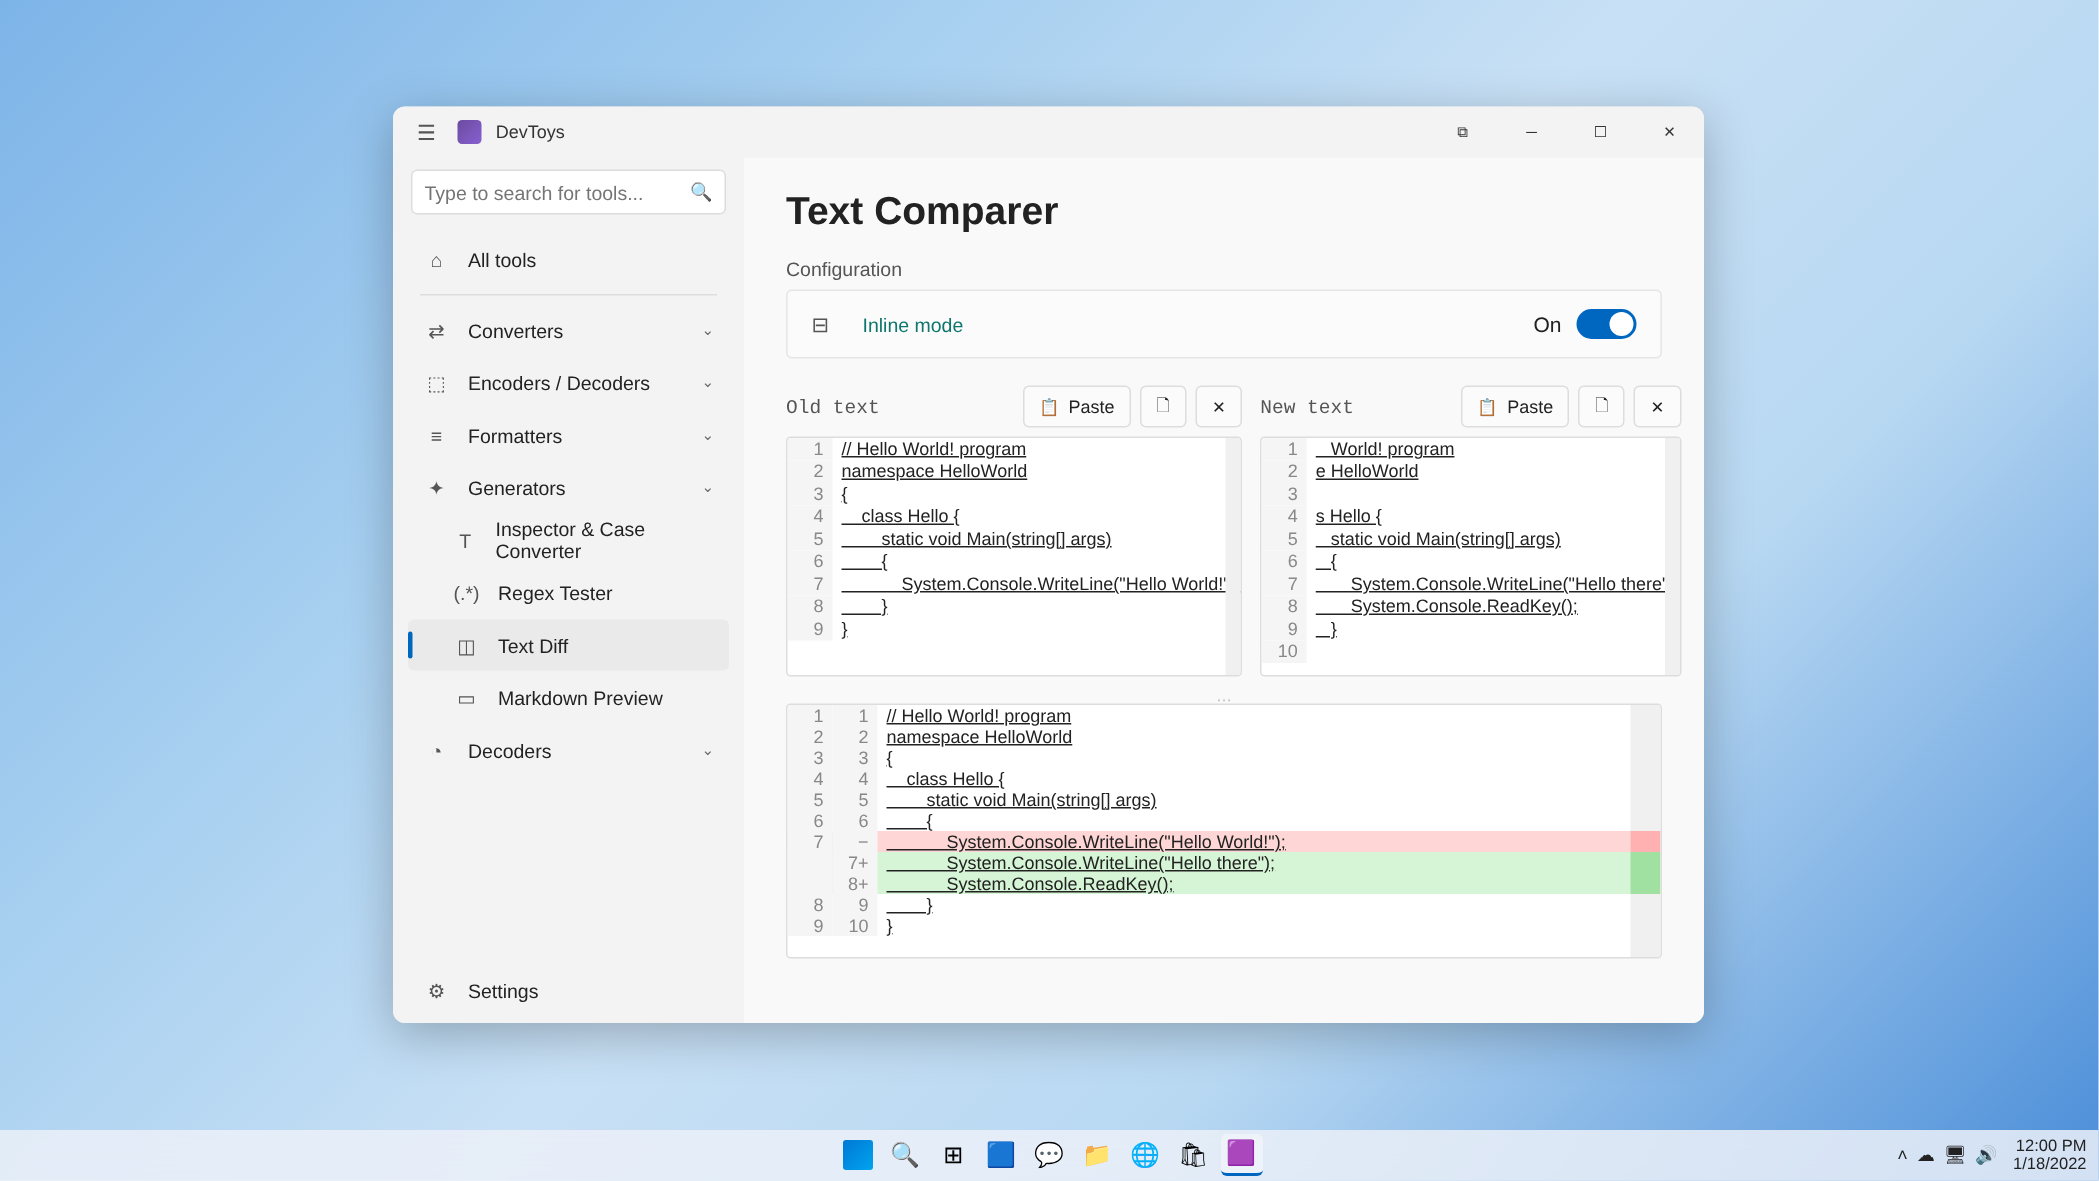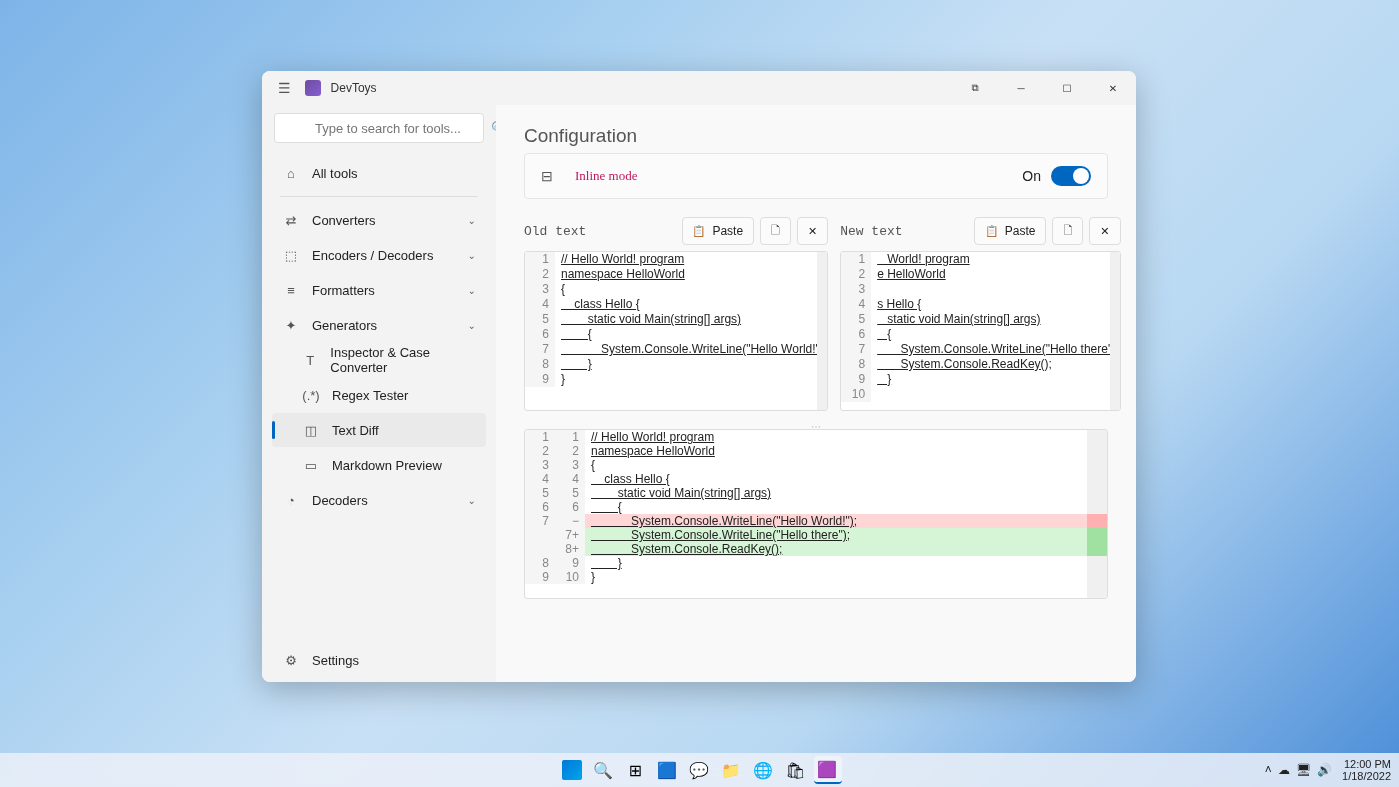--- a/index.html
+++ b/index.html
@@ -22,46 +22,46 @@
 .app-icon { width: 16px; height: 16px; background: linear-gradient(135deg, #6b4ba0, #8860d0); border-radius: 3px; }
 .app-title { font-size: 12px; color: #333; }
 .titlebar-right { margin-left: auto; display: flex; }
 .win-btn { width: 46px; height: 34px; display: flex; align-items: center; justify-content: center; font-size: 10px; color: #333; cursor: pointer; }
 .body { flex: 1; display: flex; overflow: hidden; }
 .sidebar { width: 234px; background: #f3f3f3; display: flex; flex-direction: column; padding: 4px 8px; }
 .search-box {
   margin: 4px; height: 30px; background: #fff; border: 1px solid #ddd; border-radius: 4px;
   display: flex; align-items: center; padding: 0 8px; font-size: 13px;
 }
-.search-box input { flex: 1; border: none; outline: none; font-size: 13px; background: transparent; margin-left: 32px; }
+.search-box input { flex: 1; border: none; outline: none; font-size: 13px; background: transparent; }
 .search-icon { font-size: 12px; color: #666; }
 .nav-list { margin-top: 8px; flex: 1; overflow-y: auto; }
 .nav-item {
   height: 34px; display: flex; align-items: center; padding: 0 10px; margin: 1px 2px;
   border-radius: 4px; cursor: pointer; font-size: 13px; color: #222;
 }
 .nav-item.selected { background: #eaeaea; position: relative; }
 .nav-item.selected::before {
   content: ''; position: absolute; left: 0; top: 8px; bottom: 8px; width: 3px;
   background: #0067c0; border-radius: 2px;
 }
 .nav-item .icon { width: 18px; text-align: center; margin-right: 12px; font-size: 13px; color: #555; }
 .nav-item .chevron { margin-left: auto; font-size: 10px; color: #666; }
 .nav-item.child { padding-left: 30px; }
 .nav-divider { height: 1px; background: #ddd; margin: 6px 10px; }
 .settings-item { margin-top: auto; }
 .main { flex: 1; background: #f9f9f9; padding: 20px 28px; overflow-y: auto; }
 .page-title { font-size: 26px; font-weight: 600; color: #222; margin-bottom: 16px; }
-.section-label { font-size: 19px; color: #555; margin-bottom: 6px; }
+.section-label { font-size: 13px; color: #555; margin-bottom: 6px; }
 .config-card {
   background: #fbfbfb; border: 1px solid #e5e5e5; border-radius: 4px;
   padding: 12px 16px; display: flex; align-items: center; margin-bottom: 18px;
 }
 .config-card .cfg-icon { width: 20px; color: #555; margin-right: 14px; font-size: 14px; }
-.config-card .cfg-label { font-size: 13px; color: #be185d; font-family: Liberation Serif, serif; }
+.config-card .cfg-label { font-size: 13px; color: #0f766e; }
 .config-card .cfg-state { margin-left: auto; font-size: 14px; color: #222; margin-right: 10px; }
 .toggle {
   width: 40px; height: 20px; background: #0067c0; border-radius: 10px; position: relative; cursor: pointer;
 }
 .toggle::after {
   content: ''; position: absolute; right: 2px; top: 2px; width: 16px; height: 16px;
   background: #fff; border-radius: 50%;
 }
 .panes-row { display: flex; gap: 12px; margin-bottom: 10px; }
 .pane { flex: 1; display: flex; flex-direction: column; }
@@ -174,20 +174,21 @@
           <span class="chevron">⌄</span>
         </div>
       </div>
       <div class="nav-item settings-item">
         <span class="icon">⚙</span>
         <span>Settings</span>
       </div>
     </div>
 
     <div class="main">
+      <div class="page-title">Text Comparer</div>
 
       <div class="section-label">Configuration</div>
       <div class="config-card">
         <span class="cfg-icon">⊟</span>
         <span class="cfg-label">Inline mode</span>
         <span class="cfg-state">On</span>
         <div class="toggle"></div>
       </div>
 
       <div class="panes-row">

